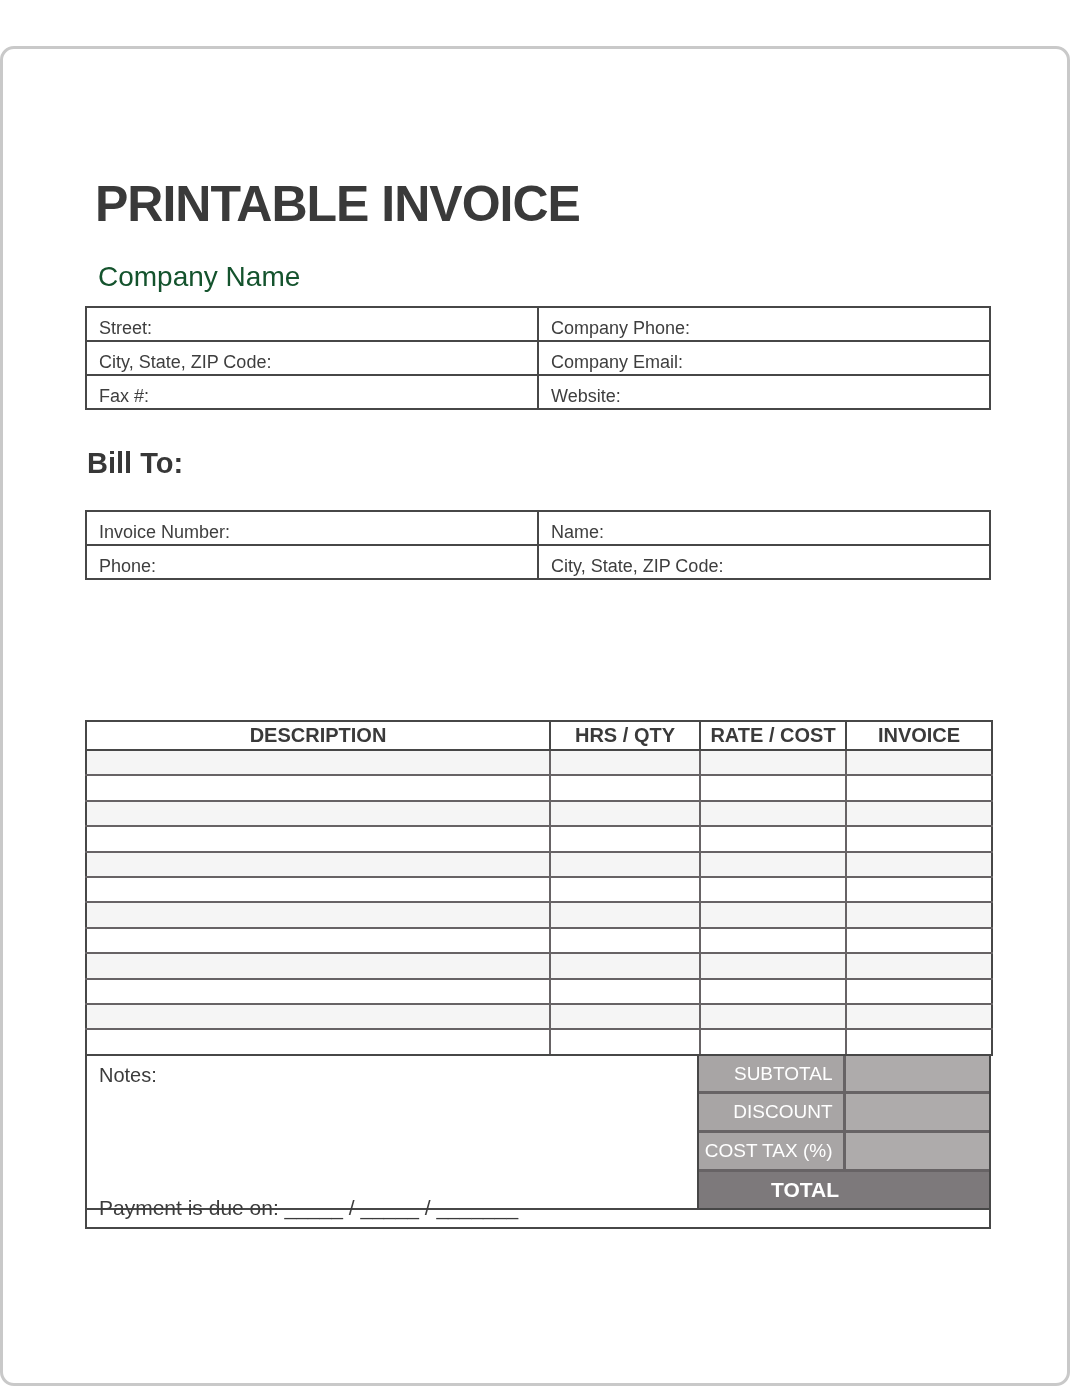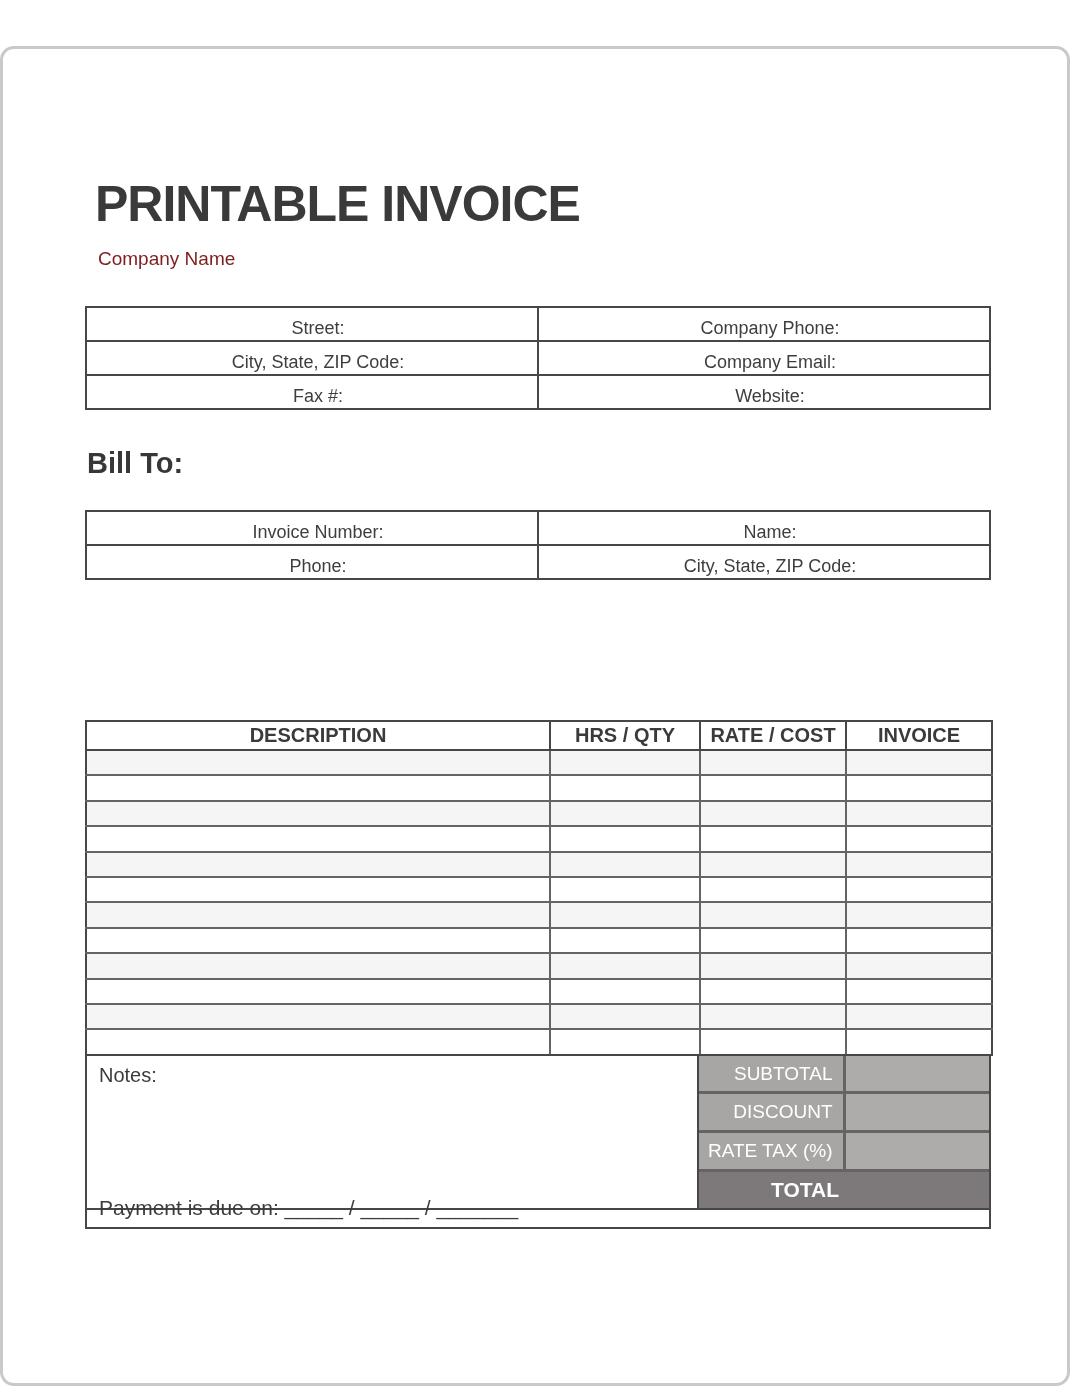--- a/index.html
+++ b/index.html
@@ -27,35 +27,34 @@
     border:3px solid var(--page-border);
     border-radius:14px;
     margin-top:46px;
   }
   .page-title{
     position:absolute;left:92px;top:126px;
     font-size:50px;font-weight:bold;letter-spacing:-1px;
     color:#3a3a3a;white-space:nowrap;
   }
   .company-name{
-    position:absolute;left:95px;top:199px;
-    font-size:19px;color:#7f1d1d;
+    position:absolute;left:95px;top:212px;
+    font-size:28px;color:#14532d;
   }
   table.info-table{
     position:absolute;left:82px;width:906px;
     border-collapse:collapse;table-layout:fixed;
   }
   table.info-table td{
     border:2px solid var(--border-dark);
     height:34px;
     padding:9px 0 0 12px;
     font-size:18px;color:#3e3e3e;
     vertical-align:middle;
     background:#fff;
-    text-align:center;
   }
   .table-company{top:257px;}
   .table-billto{top:461px;}
   .bill-to-heading{
     position:absolute;left:84px;top:398px;
     font-size:29px;font-weight:bold;color:#373737;
   }
   .main{
     position:absolute;left:82px;top:671px;width:906px;
   }
@@ -269,21 +268,21 @@
 
     <div class="bottom">
       <div class="notes">
         <span>Notes:</span>
       </div>
       <div class="totals">
         <div class="t-label">SUBTOTAL</div>
         <div class="t-value"></div>
         <div class="t-label">DISCOUNT</div>
         <div class="t-value"></div>
-        <div class="t-label">RATE TAX (%)</div>
+        <div class="t-label">COST TAX (%)</div>
         <div class="t-value"></div>
         <div class="t-total">TOTAL</div>
       </div>
     </div>
 
     <div class="payment">Payment is due on: _____ / _____ / _______</div>
   </div>
 
 
 </div>

